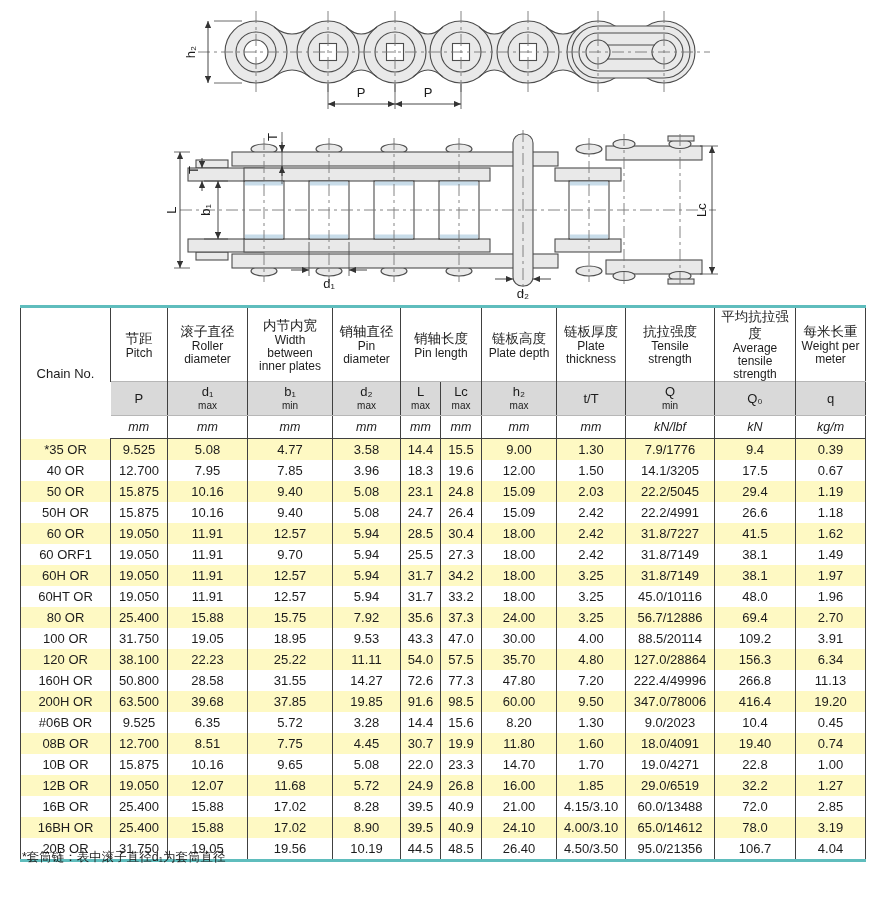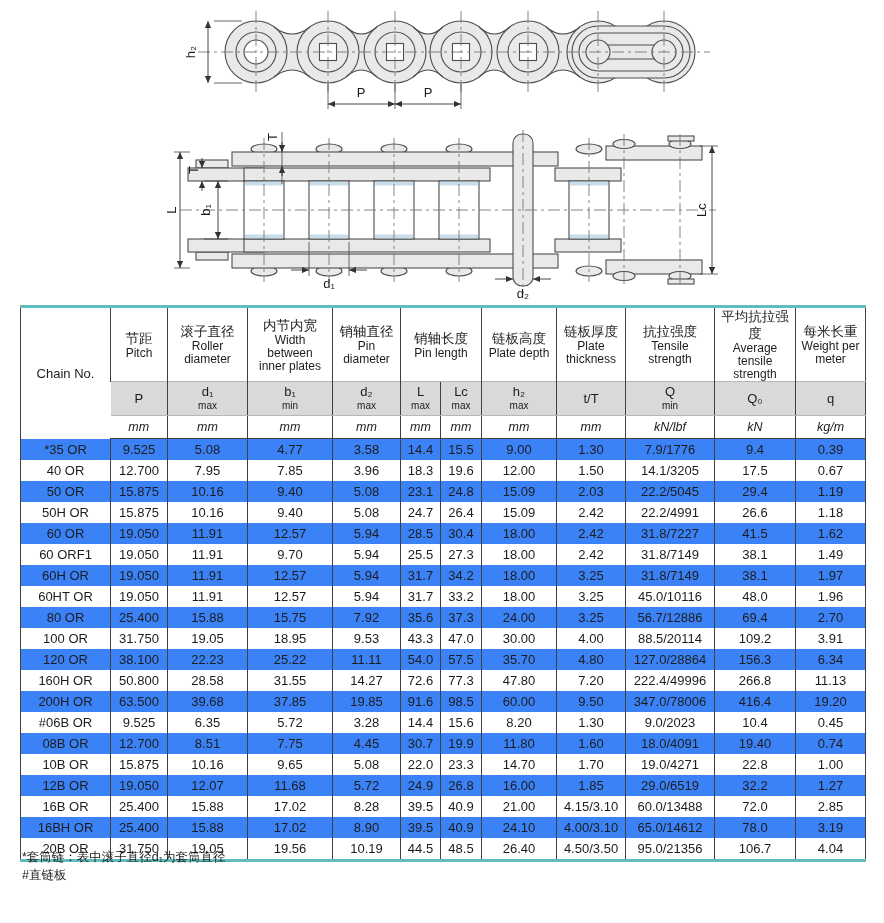--- a/index.html
+++ b/index.html
@@ -32,21 +32,21 @@
   th.chain-no{font-size:13px;margin-top:11px;}
   tr.sym-row td{
     background:#d9d9d9;height:33px;
     border-top:1px solid #b7b7b7;border-bottom:1px solid #b7b7b7;
   }
   .sl1{font-size:13px;line-height:14px;}
   .sl2{font-size:10px;line-height:13px;}
   .sl2:empty{display:none;}
   tr.unit-row td{height:22px;border-bottom:1px solid #404040;font-size:12.5px;font-style:italic;}
   tbody td{height:21px;font-size:13px;}
-  tbody tr.alt{background:#3b82f6;}
+  tbody tr.alt{background:#fef9c3;}
 
   
   .footnotes{position:absolute;left:22px;top:849px;font-size:12.5px;line-height:17.5px;color:#1c1c1c;}
 
   
   .oline{fill:none;stroke:#4d4d4d;stroke-width:1.1;}
   .fillg{fill:#e9e9e9;}
   .cl{stroke:#777;stroke-width:0.9;fill:none;stroke-dasharray:12 4 3 4;}
   .dim{stroke:#333;stroke-width:0.9;fill:none;}
   .ext{stroke:#444;stroke-width:0.8;fill:none;}
@@ -664,14 +664,13 @@
         <td>4.50/3.50</td>
         <td>95.0/21356</td>
         <td>106.7</td>
         <td>4.04</td>
       </tr>
     </tbody>
 </table>
 
 <div class="footnotes">
   <div>*套筒链：表中滚子直径d₁为套筒直径</div>
-  <div>#直链板</div>
 </div>
 
 </body></html>

